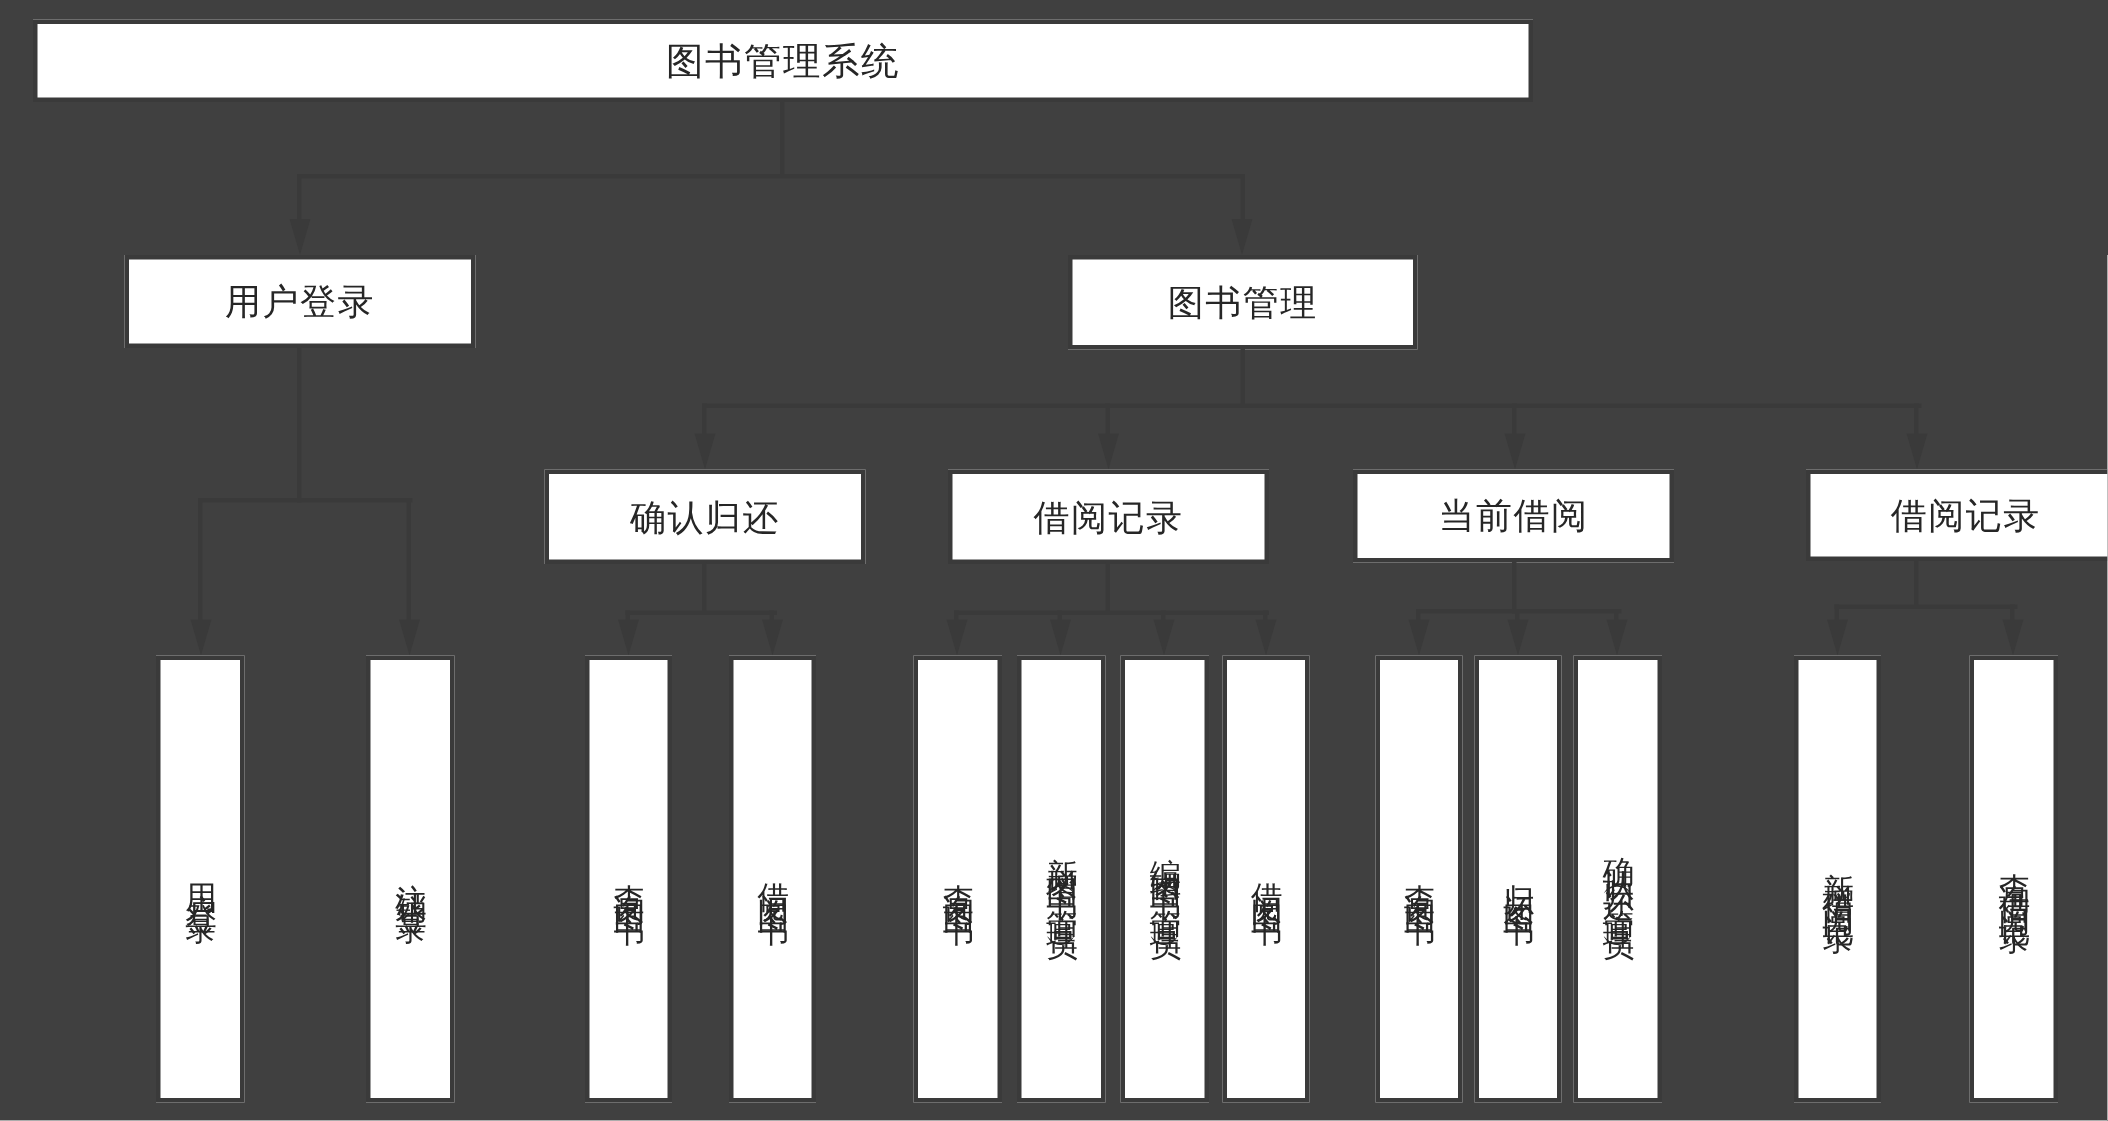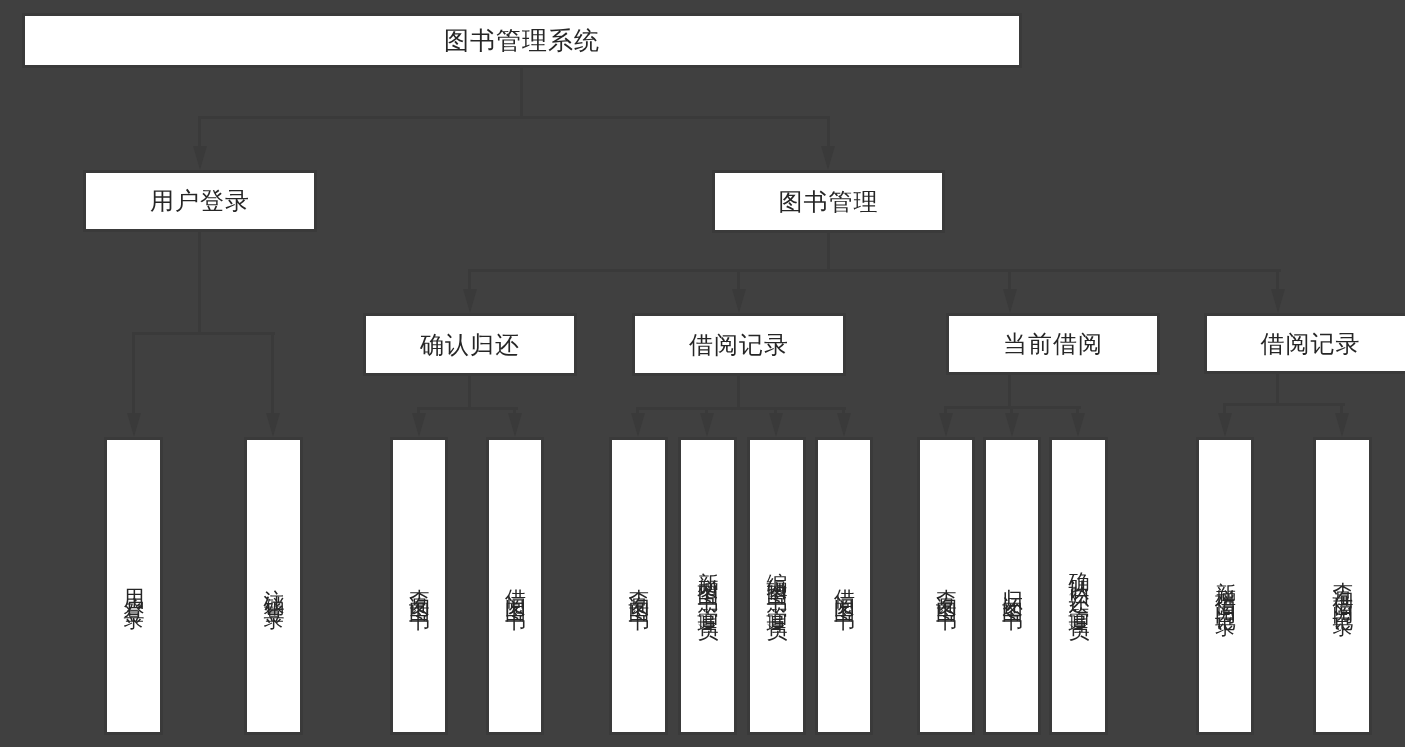--- a/index.html
+++ b/index.html
@@ -62,21 +62,21 @@
   <div class="arrow" style="left:463px;top:289px;"></div>
   <div class="vline" style="left:737px;top:269px;width:3px;height:23px;"></div>
   <div class="arrow" style="left:732px;top:289px;"></div>
   <div class="vline" style="left:1008px;top:269px;width:3px;height:23px;"></div>
   <div class="arrow" style="left:1003px;top:289px;"></div>
   <div class="vline" style="left:1276px;top:269px;width:3px;height:23px;"></div>
   <div class="arrow" style="left:1271px;top:289px;"></div>
 
   <div class="hbox" style="left:363px;top:313px;width:214px;height:63px;">确认归还</div>
   <div class="hbox" style="left:632px;top:313px;width:214px;height:63px;">借阅记录</div>
-  <div class="hbox" style="left:946px;top:313px;width:214px;height:62px;">当前借阅</div>
+  <div class="hbox" style="left:902px;top:313px;width:214px;height:62px;">当前借阅</div>
   <div class="hbox" style="left:1172px;top:313px;width:213px;height:61px;margin-left:32px;">借阅记录</div>
 
   <div class="vline" style="left:468px;top:375px;width:3px;height:35px;"></div>
   <div class="hline" style="left:417px;top:407px;width:101px;height:3px;"></div>
   <div class="vline" style="left:417px;top:407px;width:3px;height:10px;"></div>
   <div class="arrow" style="left:412px;top:413px;"></div>
   <div class="vline" style="left:513px;top:407px;width:3px;height:10px;"></div>
   <div class="arrow" style="left:508px;top:413px;"></div>
 
   <div class="vline" style="left:737px;top:375px;width:3px;height:35px;"></div>

